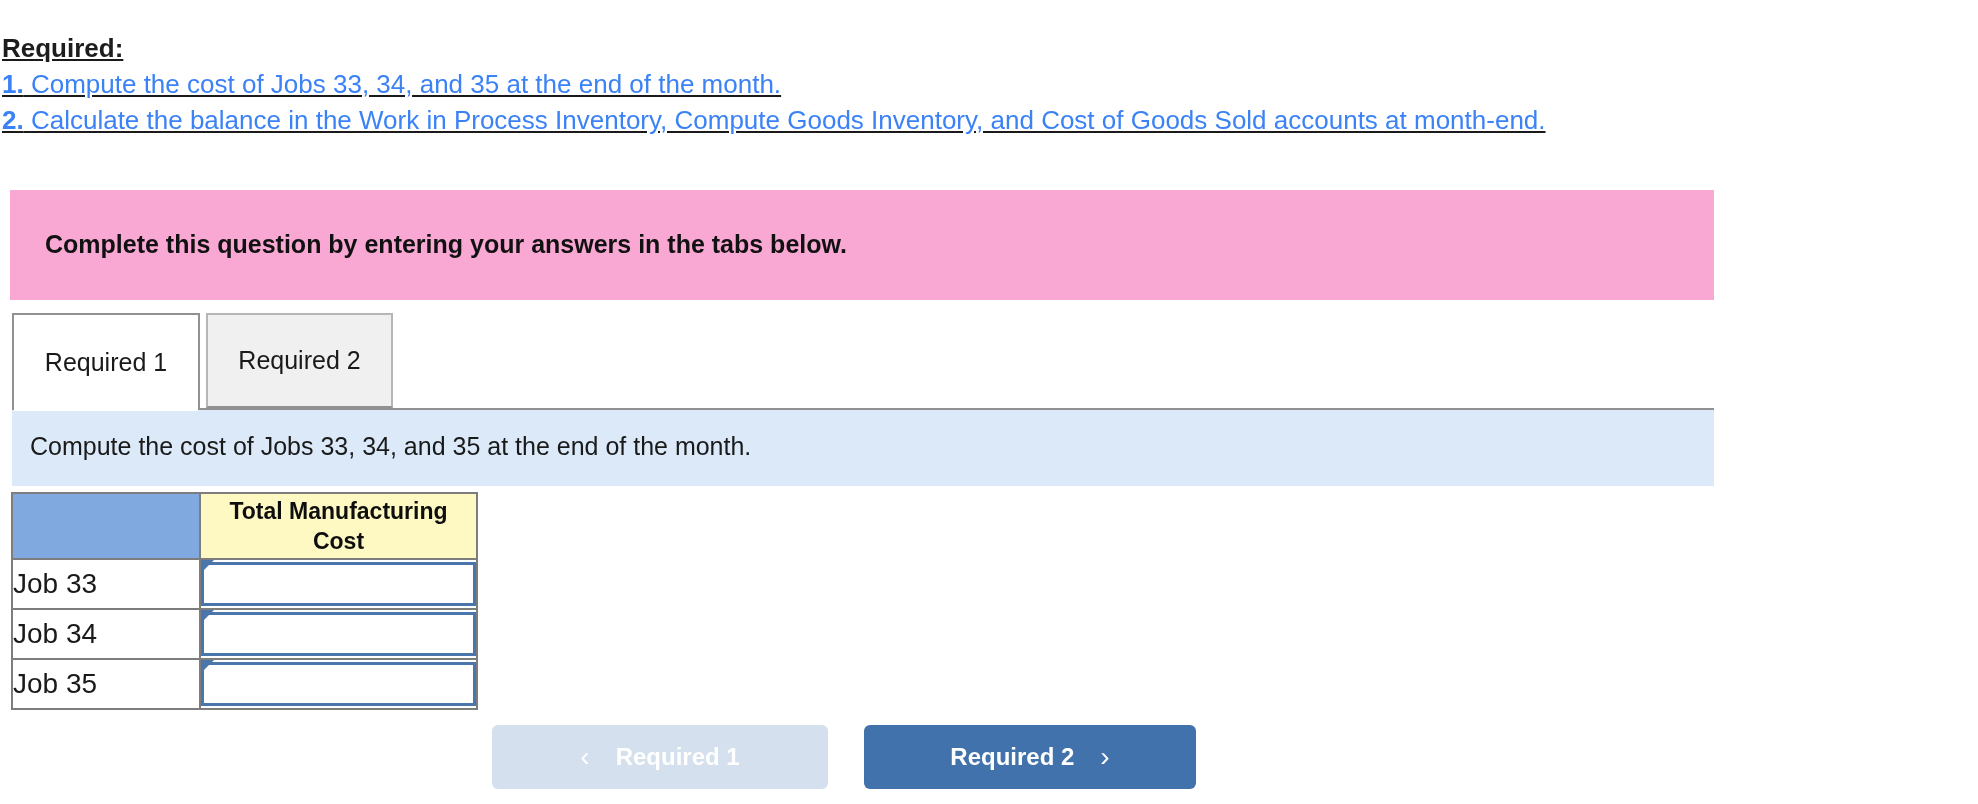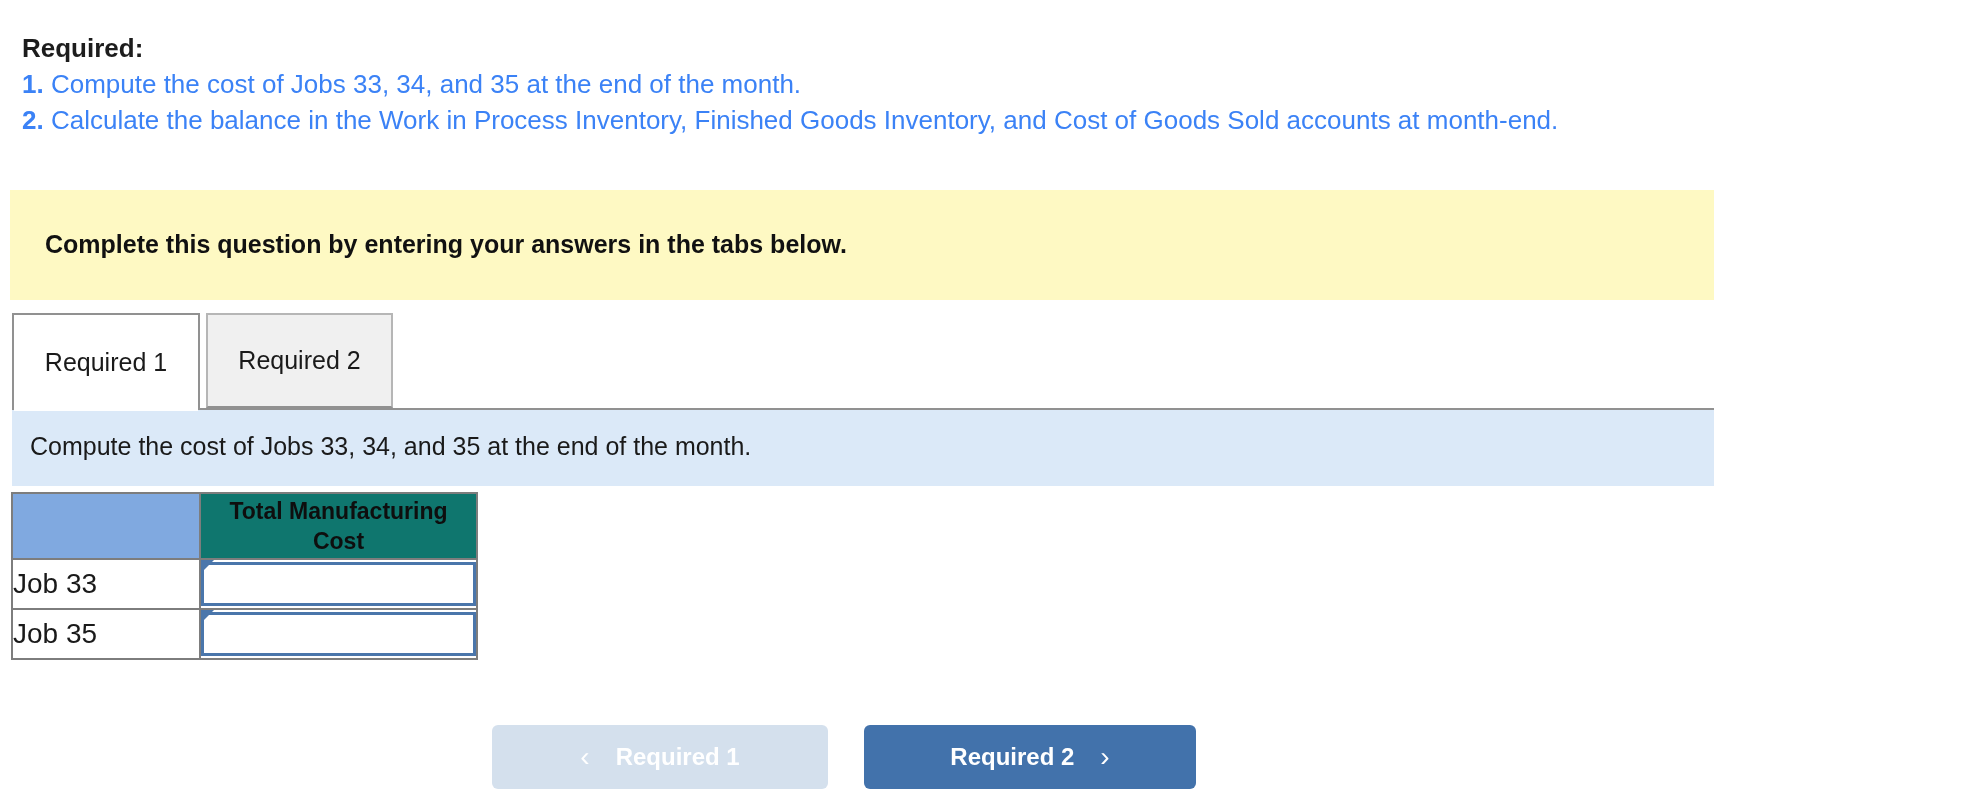--- a/index.html
+++ b/index.html
@@ -12,23 +12,24 @@
     height: 804px;
     font-family: "Liberation Sans", sans-serif;
     color: #1a1a1a;
     position: relative;
     overflow: hidden;
   }
 
   
   .required-block {
     position: absolute;
-    left: 22px;
+    left: 2px;
     top: 30px;
     width: 1940px;
+    text-decoration: underline;
   }
   .required-title {
     font-size: 26px;
     font-weight: bold;
     line-height: 36px;
     color: #1d1d1d;
     white-space: nowrap;
   }
   .required-line {
     font-size: 26px;
@@ -40,21 +41,21 @@
     font-weight: bold;
   }
 
   
   .gray-banner {
     position: absolute;
     left: 10px;
     top: 190px;
     width: 1704px;
     height: 110px;
-    background: #fef9c3;
+    background: #f9a8d4;
     box-sizing: border-box;
   }
   .gray-banner-text {
     position: absolute;
     left: 35px;
     top: 40px;
     font-size: 25px;
     font-weight: bold;
     color: #111111;
     white-space: nowrap;
@@ -148,21 +149,21 @@
     margin: 0;
   }
   .col-label { width: 188px; }
   .col-value { width: 277px; }
 
   .hdr-blank {
     background: #80a9e0;
     height: 64px;
   }
   .hdr-value {
-    background: #0f766e;
+    background: #fef9c3;
     height: 64px;
     font-size: 23px;
     font-weight: bold;
     color: #0e0e0e;
     text-align: center;
     line-height: 30px;
     padding: 0 6px;
     box-sizing: border-box;
   }
   .row-label {
@@ -247,21 +248,21 @@
 <body>
 
 <div class="required-block">
   <div class="required-title">Required:</div>
   <div class="required-line">
     <span class="num">1.</span>
     <span>Compute the cost of Jobs 33, 34, and 35 at the end of the month.</span>
   </div>
   <div class="required-line">
     <span class="num">2.</span>
-    <span>Calculate the balance in the Work in Process Inventory, Finished Goods Inventory, and Cost of Goods Sold accounts at month-end.</span>
+    <span>Calculate the balance in the Work in Process Inventory, Compute Goods Inventory, and Cost of Goods Sold accounts at month-end.</span>
   </div>
 </div>
 
 <div class="gray-banner">
   <div class="gray-banner-text">Complete this question by entering your answers in the tabs below.</div>
 </div>
 
 <div class="tabs-underline"></div>
 <div class="tabs-row">
   <div class="tab tab-active">
@@ -290,20 +291,27 @@
   </thead>
   <tbody>
     <tr>
       <td class="row-label">Job 33</td>
       <td class="row-value">
         <span class="cell-marker"></span>
         <span class="cell-input"></span>
       </td>
     </tr>
     <tr>
+      <td class="row-label">Job 34</td>
+      <td class="row-value">
+        <span class="cell-marker"></span>
+        <span class="cell-input"></span>
+      </td>
+    </tr>
+    <tr>
       <td class="row-label">Job 35</td>
       <td class="row-value">
         <span class="cell-marker"></span>
         <span class="cell-input"></span>
       </td>
     </tr>
   </tbody>
 </table>
 
 <div class="nav-buttons">

